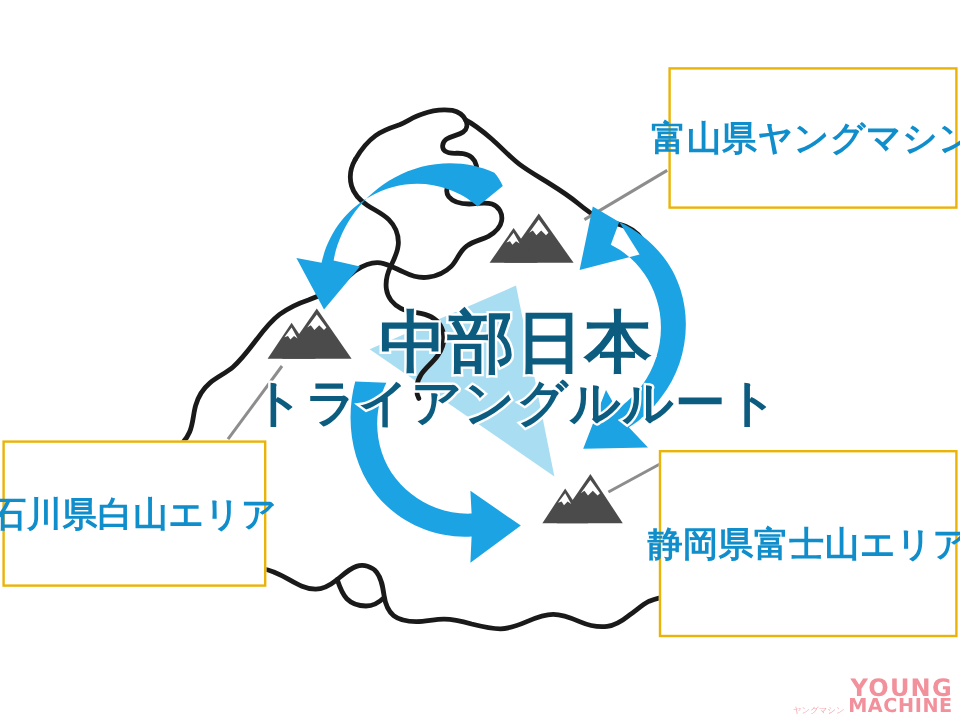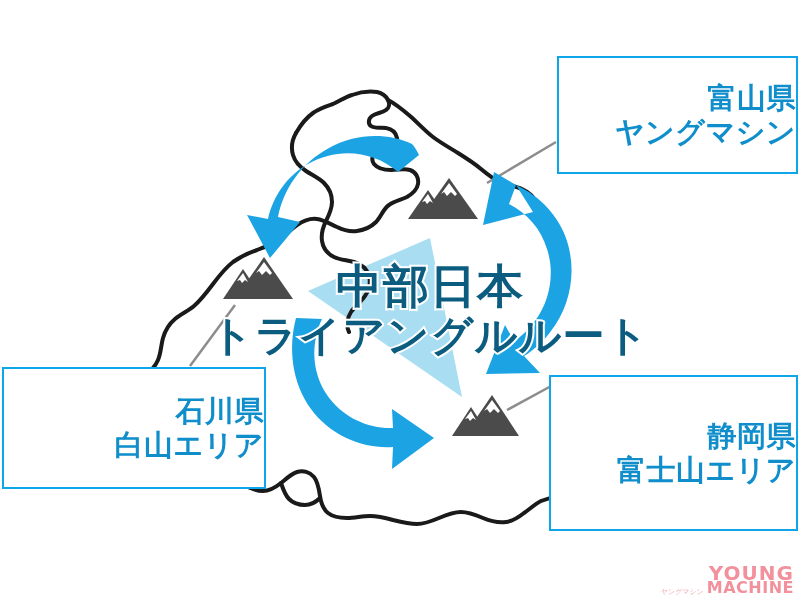--- a/index.html
+++ b/index.html
@@ -23,45 +23,44 @@
     left: 0;
     top: 0;
     width: 800px;
     height: 600px;
   }
   
   .callout {
     position: absolute;
     box-sizing: border-box;
     background: #ffffff;
-    border: 2px solid #0ea5e9;
+    border: 2px solid #eab308;
     display: flex;
-    flex-direction: column;
-    align-items: flex-end;
+    align-items: center;
     justify-content: center;
     line-height: 1.18;
     z-index: 40;
   }
   .callout .cl-line {
     color: #0f8ecb;
     font-weight: bold;
     font-size: 29px;
     letter-spacing: 0.5px;
     white-space: nowrap;
   }
   #callout-toyama {
     left: 557px;
     top: 56px;
     width: 241px;
     height: 118px;
   }
   #callout-ishikawa {
     left: 2px;
     top: 367px;
-    width: 264px;
+    width: 220px;
     height: 122px;
   }
   #callout-shizuoka {
     left: 549px;
     top: 375px;
     width: 249px;
     height: 156px;
   }
   
   #center-title {
@@ -76,21 +75,21 @@
   #center-title .t-line {
     display: block;
     font-weight: bold;
     color: #0c5c80;
     letter-spacing: 1px;
     white-space: nowrap;
     -webkit-text-stroke: 4px #ffffff;
     paint-order: stroke fill;
   }
   #center-title .t-line.line1 {
-    font-size: 46px;
+    font-size: 56px;
     line-height: 48px;
   }
   #center-title .t-line.line2 {
     font-size: 42px;
     line-height: 52px;
   }
   
   #logo {
     position: absolute;
     right: 6px;

